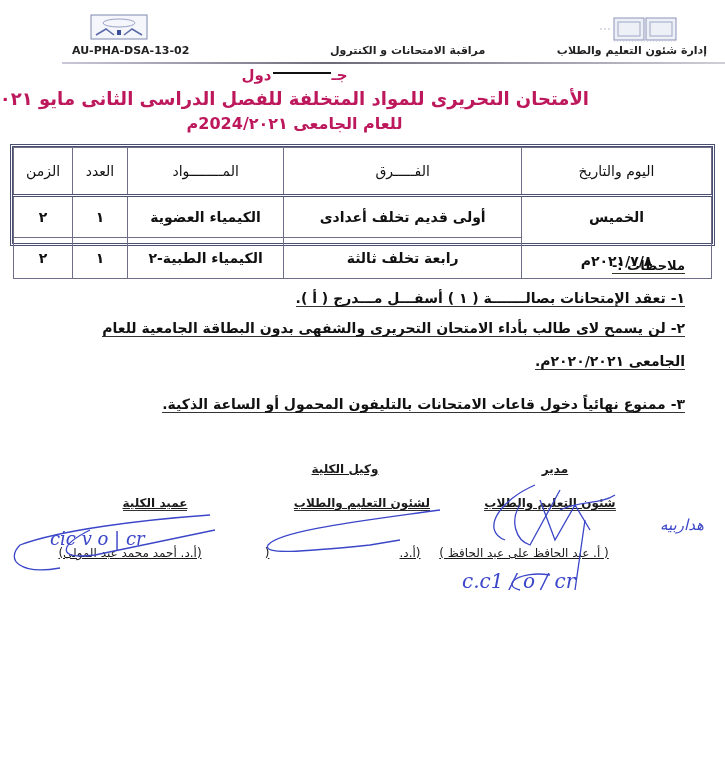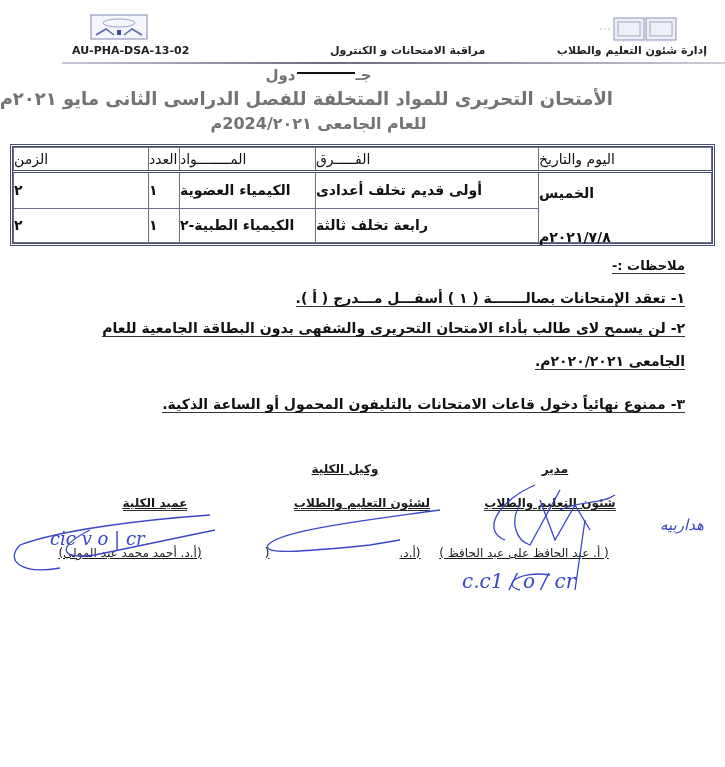--- a/index.html
+++ b/index.html
@@ -8,31 +8,31 @@
   .abs { position:absolute; }
   .rtl { direction:rtl; unicode-bidi:embed; }
 
   
   .logo-right { left:600px; top:16px; width:128px; height:26px; }
   .logo-left  { left:90px;  top:14px; width:58px;  height:26px; }
   .hdr-text { top:44px; font-size:11px; color:#222; white-space:nowrap;font-weight:bold; }
   .hdr-rule { left:62px; top:62px; width:668px; height:2px;
               background:linear-gradient(90deg,#c8c8d8,#6b6b7a 40%,#9a9aa8 70%,#d0d0d8); }
 
-  .title { left:0; width:589px; text-align:center; font-weight:bold; color:#737373; white-space:nowrap;padding-left:24px; }
+  .title { left:0; width:589px; text-align:center; font-weight:bold; color:#be185d; white-space:nowrap; }
   .t1 { top:66px; font-size:15px; }
   .t1 .stretch { display:inline-block; border-bottom:2px solid #111; width:58px; margin:0 1px; vertical-align:6px; }
   .t2 { top:88px; font-size:18px; }
   .t3 { top:114px; font-size:16px; }
 
   
   .tbl-wrap { left:10px; top:144px; width:705px; height:102px;
               border:3px double #4a4e70; box-sizing:border-box; }
   table { border-collapse:collapse; width:100%; height:100%; direction:rtl; }
-  td, th { border:1px solid #6e6e88; text-align:left; font-size:14px; font-weight:bold; padding:0; }
+  td, th { border:1px solid #6e6e88; text-align:center; font-size:14px; font-weight:bold; padding:12px; }
   th { height:22px; font-weight:normal; font-size:14px; }
   thead tr { border-bottom:3px double #4a4e70; }
   .col-day { width:172px; } .col-grp { width:222px; } .col-subj { width:135px; }
   .col-cnt { width:30px;margin-top:48px; } .col-time { width:auto; }
   .day-cell { vertical-align:top; position:relative; }
   .day-cell .d1 { position:absolute; right:0; left:0; top:12px; }
   .day-cell .d2 { position:absolute; right:0; left:0; top:56px; }
 
   
   .notes { right:40px; font-size:14px; font-weight:bold; white-space:nowrap; }

